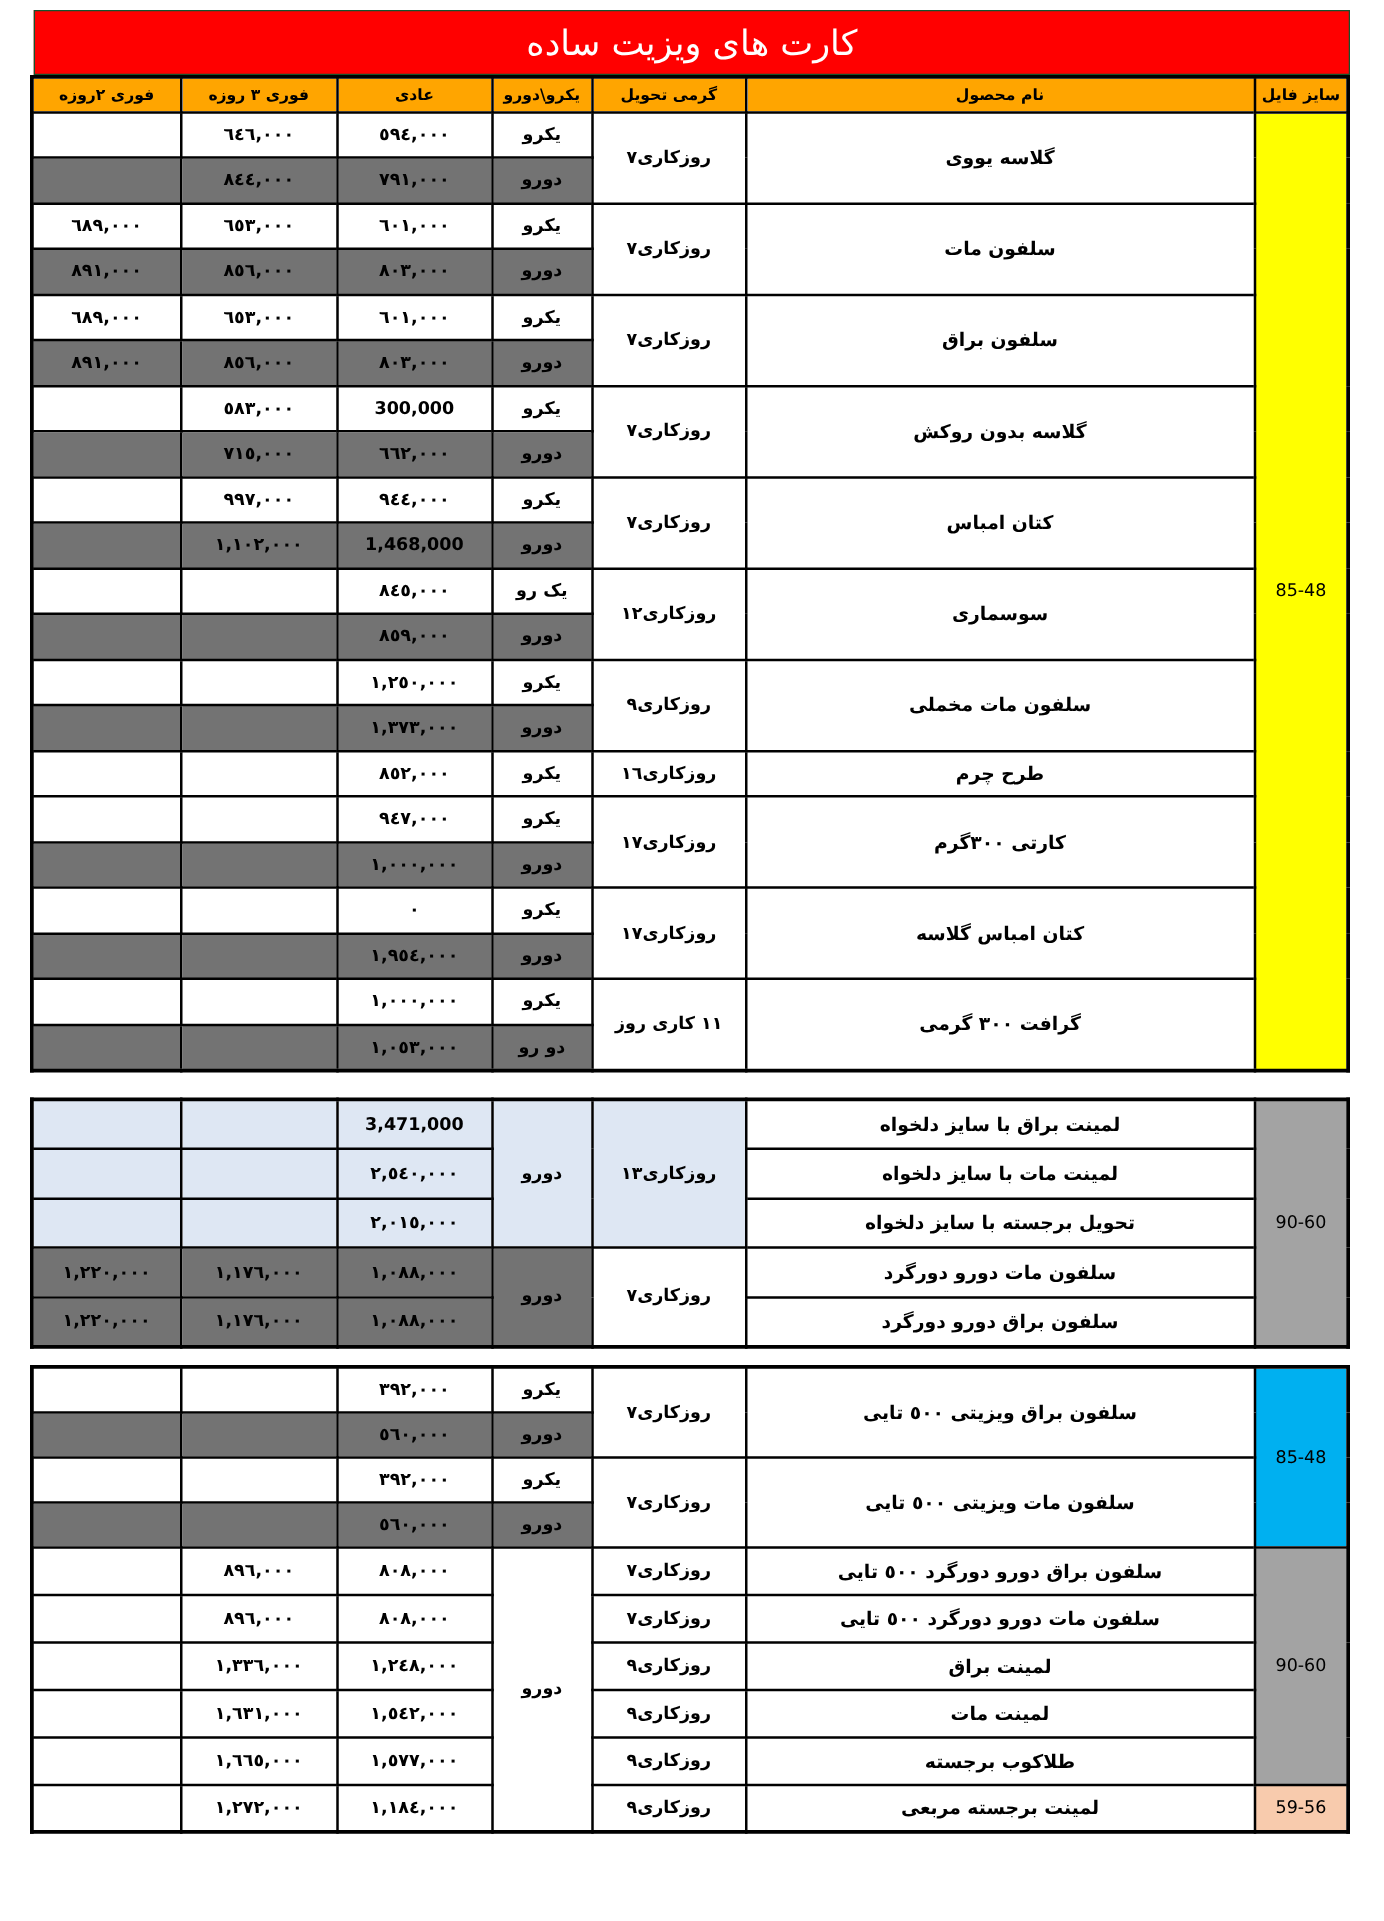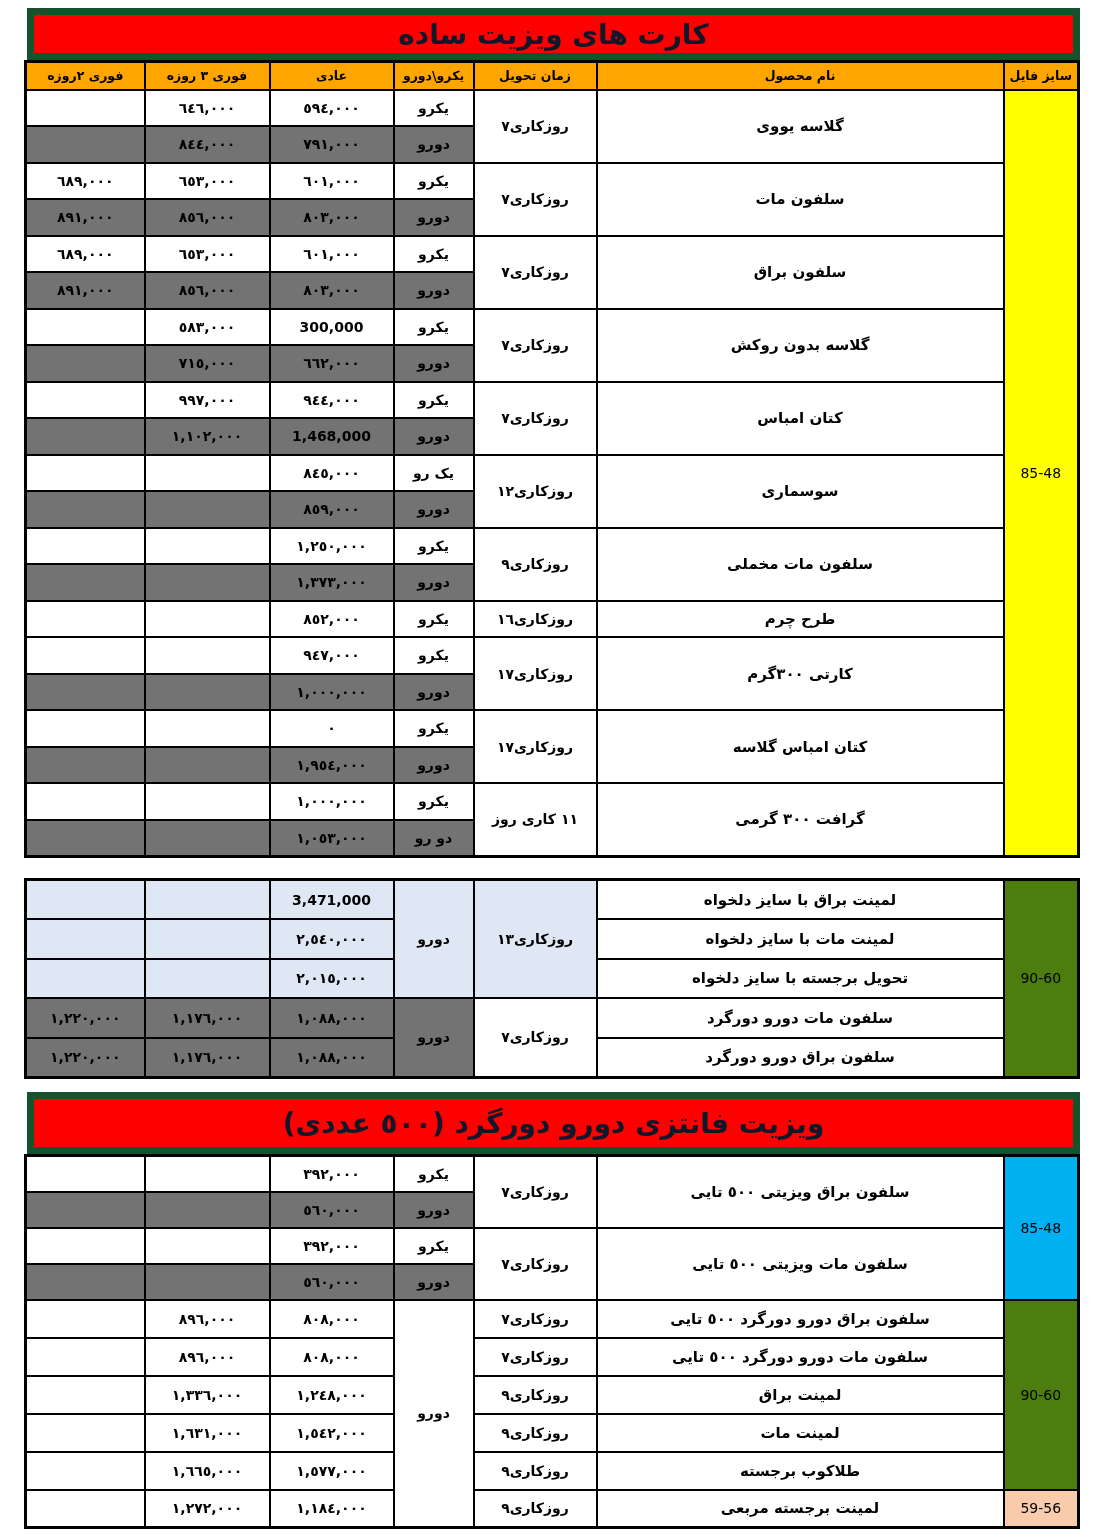--- a/index.html
+++ b/index.html
@@ -5,42 +5,42 @@
   html,body{margin:0;padding:0;}
   body{
     width:1107px;height:1537px;position:relative;background:#FFFFFF;
     font-family:"DejaVu Sans",sans-serif;direction:rtl;color:#000;
   }
   .block{position:absolute;right:27px;width:1053px;}
   #block1{top:8px;}
   #block2{top:878px;}
   #block3{top:1092px;}
   .banner{
-    background:#FF0000;color:#0f172a;font-weight:bold;
+    background:#FF0000;color:#ffffff;font-weight:normal;
     display:flex;align-items:center;justify-content:center;
-    border:7px solid #14532d;box-sizing:border-box;
+    border:1px solid #14532d;box-sizing:border-box;
   }
   #block1 .banner{height:52px;font-size:28px;}
   #block3 .banner{height:62px;font-size:28px;}
   table.price{
     border-collapse:collapse;width:100%;table-layout:fixed;
     border:3px solid #000;background:#fff;
   }
   td,th{
     border:2px solid #000;text-align:center;vertical-align:middle;
     font-weight:bold;padding:0 3px;box-sizing:border-box;overflow:hidden;
     white-space:nowrap;
   }
   th{background:#FFA500;font-size:12.5px;height:28px;}
   td{font-size:14px;}
   td.product{font-size:15px;}
   td.peach{background:#737373;}
   td.blue{background:#DEE7F3;}
   td.size-yellow{background:#FFFF00;}
-  td.size-gold{background:#4d7c0f;}
+  td.size-gold{background:#a3a3a3;}
   td.size-cyan{background:#00B0F0;}
   td.size-peach{background:#F8CBAD;}
   td.sizecell{font-weight:400;font-size:14px;}
 </style>
 </head>
 <body>
 
 <div class="block" id="block1">
   <div class="banner">کارت های ویزیت ساده</div>
   <table class="price">
@@ -50,21 +50,21 @@
         <col style="width:123px">
       <col style="width:80px">
         <col style="width:124px">
         <col style="width:125px">
         <col style="width:119px">
     </colgroup>
     <tbody id="t1-body">
         <tr style="height: 28px;">
           <th>سایز فایل</th>
           <th>نام محصول</th>
-          <th>زمان تحویل</th>
+          <th>گرمی تحویل</th>
           <th>یکرو\دورو</th>
           <th>عادی</th>
           <th>فوری ٣ روزه</th>
           <th>فوری ٢روزه</th>
         </tr>
         <tr style="height: 36.5px;">
           <td class="size-yellow sizecell" rowspan="21">85-48</td>
           <td class="product" rowspan="2">گلاسه یووی</td>
           <td rowspan="2">روزکاری٧</td>
           <td>یکرو</td>
@@ -261,21 +261,20 @@
           <td class="product">سلفون براق دورو دورگرد</td>
           <td class="peach">١,٠٨٨,٠٠٠</td>
           <td class="peach">١,١٧٦,٠٠٠</td>
           <td class="peach">١,٢٢٠,٠٠٠</td>
         </tr>
       </tbody>
   </table>
 </div>
 
 <div class="block" id="block3">
-  <div class="banner">ویزیت فانتزی دورو دورگرد (٥٠٠ عددی)</div>
   <table class="price">
     <colgroup>
       <col style="width:75px">
         <col style="width:407px">
         <col style="width:123px">
       <col style="width:80px">
         <col style="width:124px">
         <col style="width:125px">
         <col style="width:119px">
     </colgroup>

